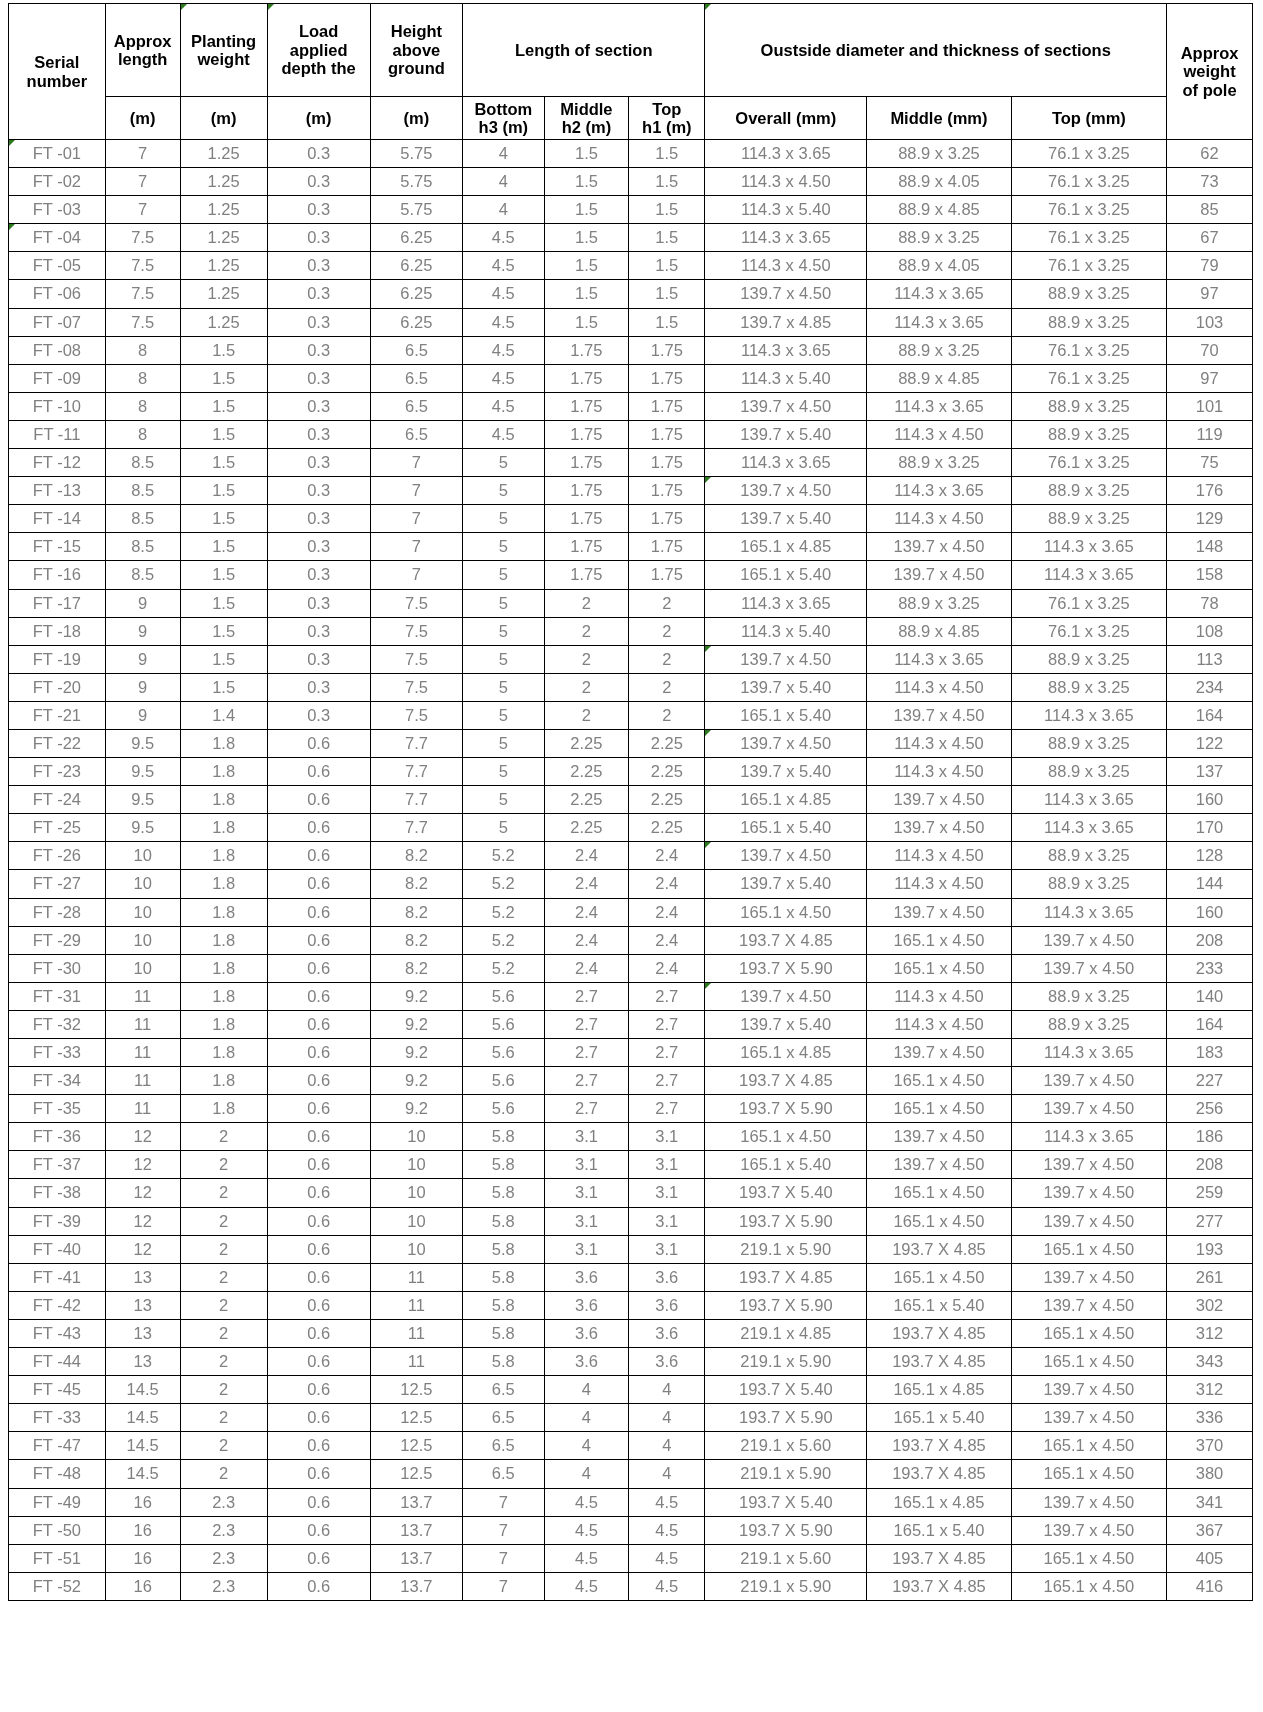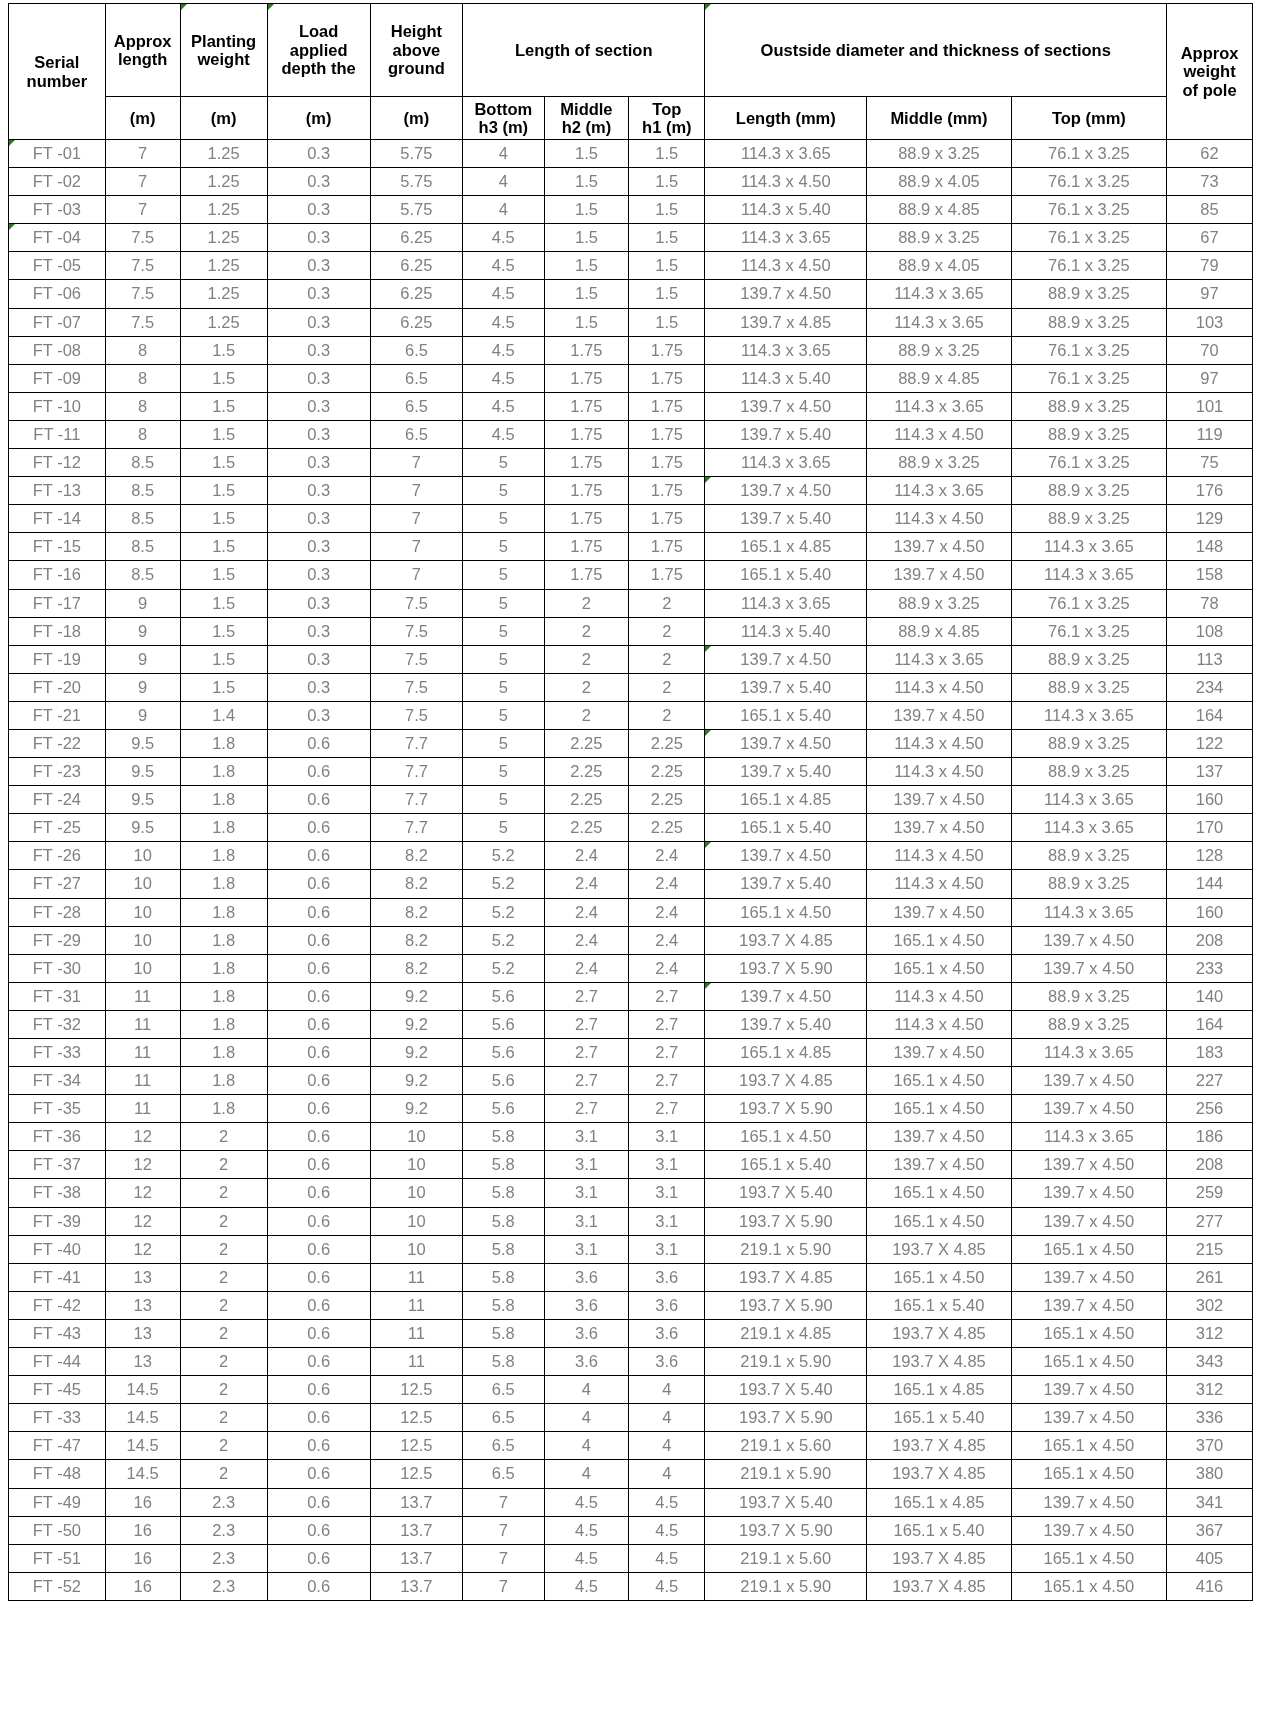--- a/index.html
+++ b/index.html
@@ -146,21 +146,21 @@
           <span>h3 (m)</span>
         </th>
         <th class="sub">
           <span>Middle</span><br>
           <span>h2 (m)</span>
         </th>
         <th class="sub">
           <span>Top</span><br>
           <span>h1 (m)</span>
         </th>
-        <th class="sub">Length (mm)</th>
+        <th class="sub">Overall (mm)</th>
         <th class="sub">Middle (mm)</th>
         <th class="sub">Top (mm)</th>
       </tr>
     </thead>
     <tbody id="spec-body">
         <tr>
           <td class="gmark">FT -01</td>
           <td>7</td>
           <td>1.25</td>
           <td>0.3</td>
@@ -710,21 +710,21 @@
           <td>12</td>
           <td>2</td>
           <td>0.6</td>
           <td>10</td>
           <td>5.8</td>
           <td>3.1</td>
           <td>3.1</td>
           <td>219.1 x 5.90</td>
           <td>193.7  X 4.85</td>
           <td>165.1 x 4.50</td>
-          <td>215</td>
+          <td>193</td>
         </tr>
         <tr>
           <td>FT -41</td>
           <td>13</td>
           <td>2</td>
           <td>0.6</td>
           <td>11</td>
           <td>5.8</td>
           <td>3.6</td>
           <td>3.6</td>

